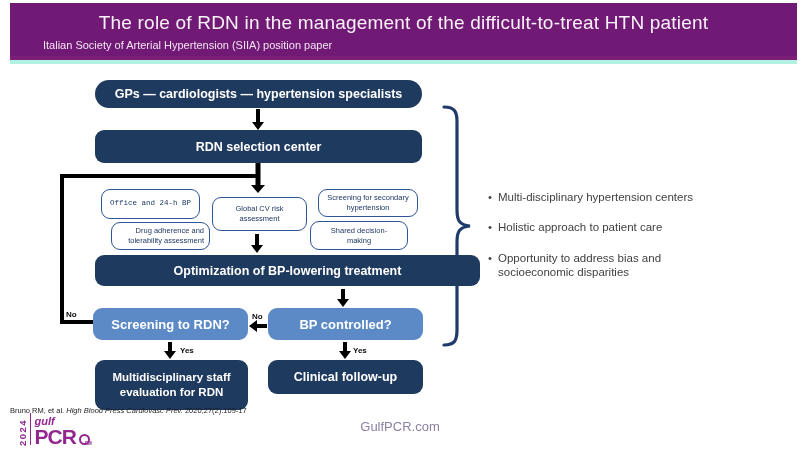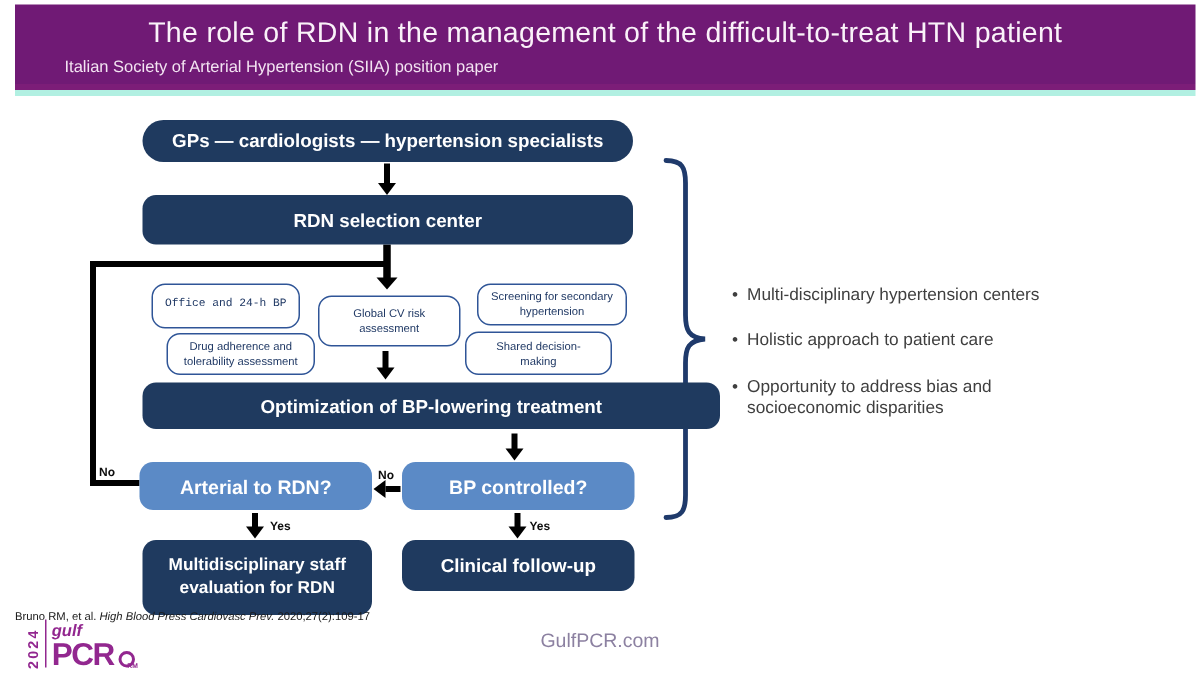--- a/index.html
+++ b/index.html
@@ -32,21 +32,21 @@
   .bbox{background:#5b8ac6;color:#fff;font-weight:bold;font-size:13px;}
   .sbox{
     background:#ffffff;border:1.8px solid #2f5597;color:#1f3864;
     font-size:7.5px;line-height:1.3;font-weight:400;
   }
   #box-gps{left:95px;top:80px;width:327px;height:28px;border-radius:14px;}
   #box-rdn{left:95px;top:130px;width:327px;height:33px;}
   #sbox-office{left:101px;top:189px;width:99px;height:30px;padding:0 4px;font-family:Liberation Mono, monospace;}
   #sbox-global{left:212px;top:197px;width:95px;height:34px;padding:0 16px;}
   #sbox-screening{left:318px;top:189px;width:100px;height:28px;padding:0 5px;}
-  #sbox-drug{left:111px;top:222px;width:99px;height:28px;padding:0 5px;}
+  #sbox-drug{left:111px;top:222px;width:99px;height:28px;padding:0 5px;text-align:right;}
   #sbox-shared{left:310px;top:221px;width:98px;height:29px;padding:0 13px;}
   #box-opt{left:95px;top:255px;width:385px;height:31px;}
   #box-candidate{left:93px;top:308px;width:155px;height:32px;}
   #box-bp{left:268px;top:308px;width:155px;height:32px;}
   #box-multi{left:95px;top:360px;width:153px;height:50px;font-size:11.5px;line-height:1.3;padding:0 6px;}
   #box-clinical{left:268px;top:360px;width:155px;height:34px;font-size:12.5px;}
 
   
   .flow-label{position:absolute;font-size:8px;font-weight:bold;color:#0d0d0d;}
   #label-no-left{left:66px;top:310px;}
@@ -125,21 +125,21 @@
 <div class="nbox" id="box-gps">GPs — cardiologists — hypertension specialists</div>
 <div class="nbox" id="box-rdn">RDN selection center</div>
 
 <div class="sbox" id="sbox-office">Office and 24-h BP</div>
 <div class="sbox" id="sbox-global">Global CV risk assessment</div>
 <div class="sbox" id="sbox-screening">Screening for secondary hypertension</div>
 <div class="sbox" id="sbox-drug">Drug adherence and tolerability assessment</div>
 <div class="sbox" id="sbox-shared">Shared decision-making</div>
 
 <div class="nbox" id="box-opt">Optimization of BP-lowering treatment</div>
-<div class="bbox" id="box-candidate">Arterial to RDN?</div>
+<div class="bbox" id="box-candidate">Screening to RDN?</div>
 <div class="bbox" id="box-bp">BP controlled?</div>
 <div class="nbox" id="box-multi">Multidisciplinary staff evaluation for RDN</div>
 <div class="nbox" id="box-clinical">Clinical follow-up</div>
 
 <span class="flow-label" id="label-no-left">No</span>
 <span class="flow-label" id="label-no-mid">No</span>
 <span class="flow-label" id="label-yes-left">Yes</span>
 <span class="flow-label" id="label-yes-right">Yes</span>
 
 <div id="bullet-panel">

